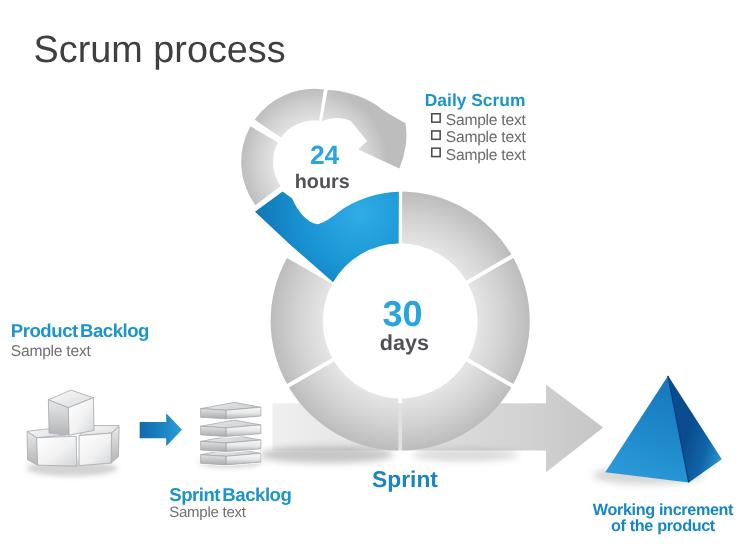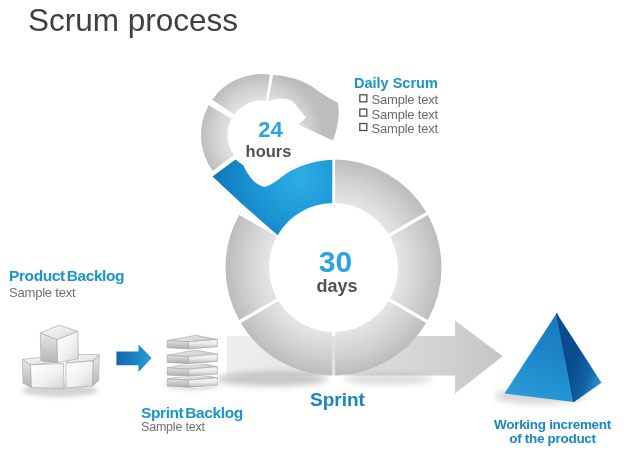--- a/index.html
+++ b/index.html
@@ -1,14 +1,14 @@
 <!DOCTYPE html>
 <html><head><meta charset="utf-8"><style>
 html,body{margin:0;padding:0;background:#ffffff;width:627px;height:459px;overflow:hidden;}
-.title{position:absolute;left:28px;top:2px;font-family:"Liberation Sans",sans-serif;
+.title{position:absolute;left:28px;top:23px;font-family:"Liberation Sans",sans-serif;
 font-size:31.5px;color:#3f3f3f;}
 .wrap{position:absolute;left:0;top:0;width:627px;height:459px;}
 </style></head>
 <body>
 <div class="wrap"><svg width="627" height="459" viewBox="0 0 627 459" xmlns="http://www.w3.org/2000/svg" font-family="Liberation Sans, sans-serif">
       <defs>
 <radialGradient id="ringg" gradientUnits="userSpaceOnUse" cx="333.5" cy="267.5" r="108">
   <stop offset="0.58" stop-color="#e6e6e6"></stop>
           <stop offset="0.8" stop-color="#d2d2d2"></stop>
           <stop offset="1" stop-color="#bcbcbc"></stop>

